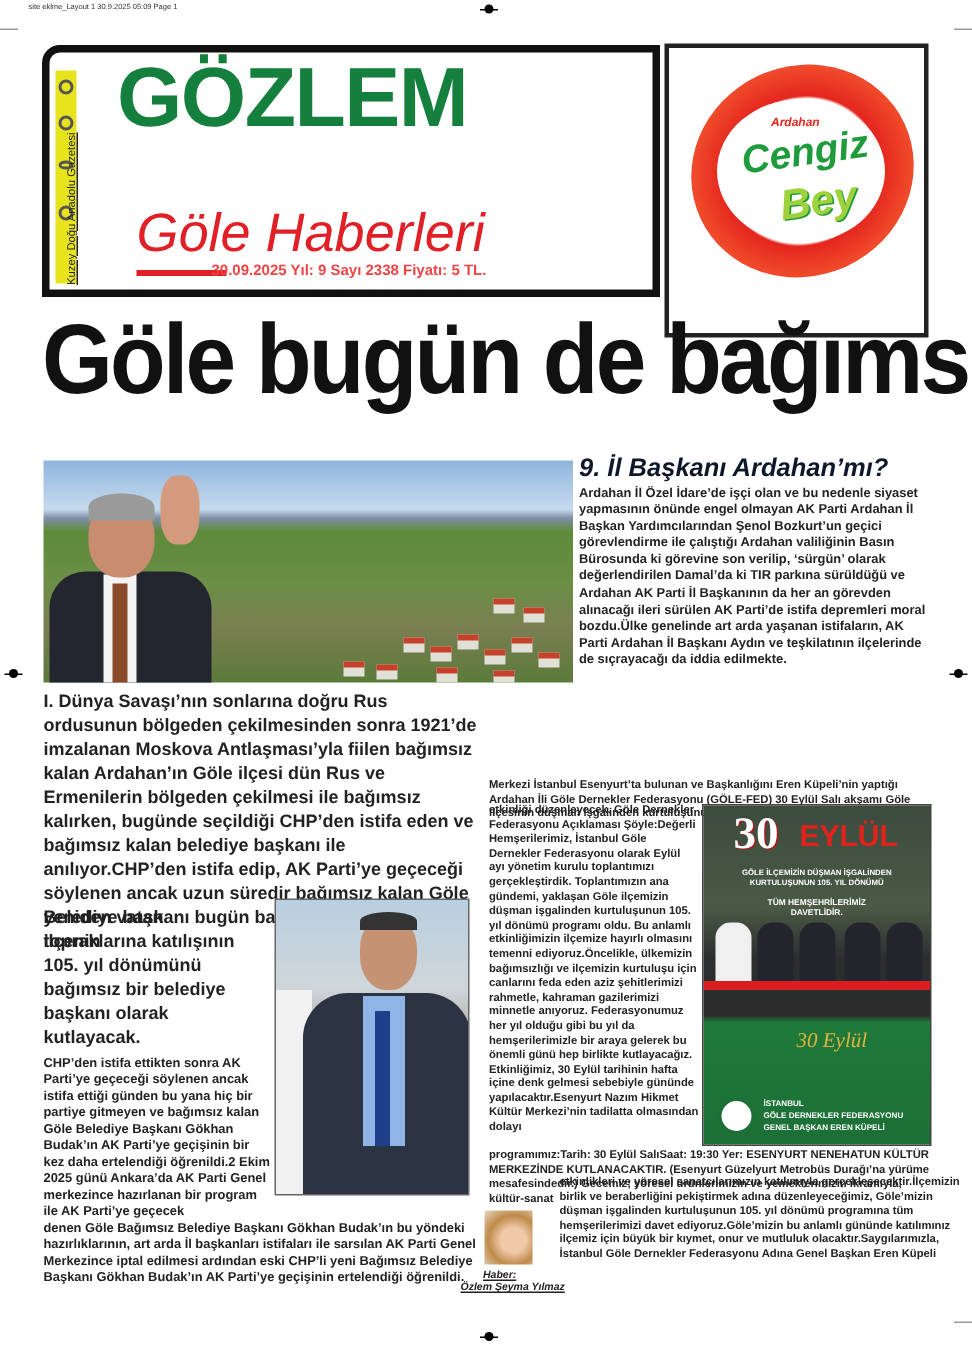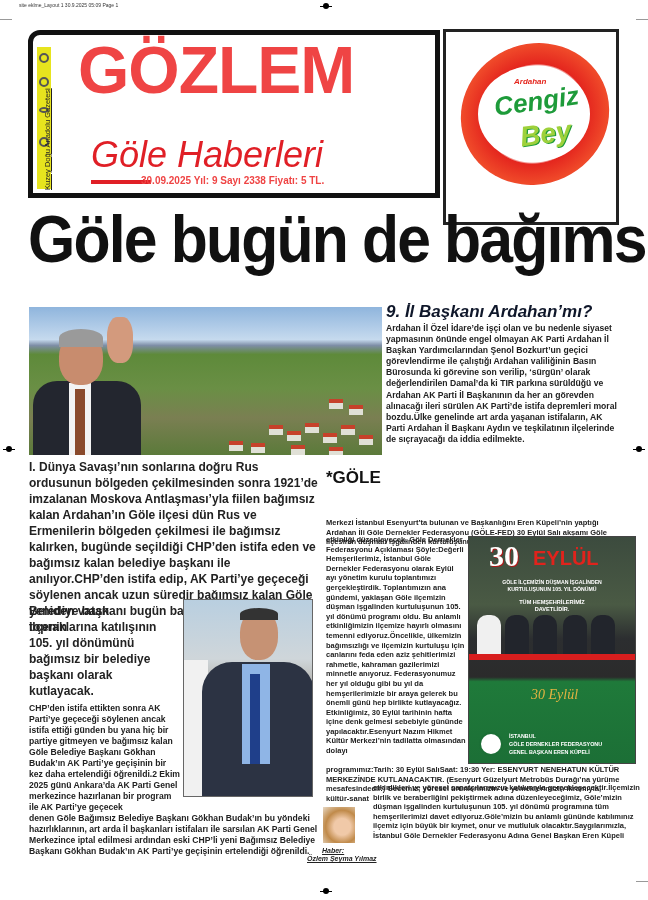--- a/index.html
+++ b/index.html
@@ -10,21 +10,21 @@
   .reg-mark { position: absolute; width: 12px; height: 12px; }
   .reg-mark::before { content: ""; position: absolute; left: 0; top: 5px; width: 12px; height: 1px; background: #000; }
   .reg-mark::after { content: ""; position: absolute; left: 3px; top: 2px; width: 6px; height: 6px; border-radius: 50%; background: #000; }
   .crop { position: absolute; background: #999; }
 
   
   .masthead { position: absolute; left: 28px; top: 30px; width: 412px; height: 168px; border: 5px solid #111; border-radius: 12px 0 0 0; background: #fff; }
   .side-strip { position: absolute; left: 4px; top: 12px; width: 14px; height: 142px; background: #e7e41e; }
   .side-strip .glyph { position:absolute; left:2px; width:10px; height:10px; border:2px solid #555; border-radius:50%; }
   .side-tagline { position: absolute; left: 10px; top: 155px; transform: rotate(-90deg); transform-origin: left top; font-size: 7.5px; text-decoration: underline; color: #222; white-space: nowrap; }
-  .brand { position: absolute; left: 45px; top: 2px; font-size: 66px; font-weight: bold; color: #ef4444; letter-spacing: -1px; line-height: 1; }
+  .brand { position: absolute; left: 45px; top: 2px; font-size: 56px; font-weight: bold; color: #15803d; letter-spacing: -1px; line-height: 1; }
   .subbrand { position: absolute; left: 58px; top: 102px; font-size: 36px; font-style: italic; color: #e01f26; line-height: 1; }
   .red-line { position: absolute; left: 58px; top: 145px; width: 60px; height: 4px; background: #e01f26; }
   .issue { position: absolute; left: 108px; top: 140px; font-size: 10px; font-weight: bold; color: #ef4444; white-space: nowrap; }
 
   .sponsor { position: absolute; left: 443px; top: 29px; width: 176px; height: 196px; border: 3px solid #222; background: #fff; overflow: hidden; }
   .sponsor-ring { position: absolute; left: 14px; top: 12px; width: 150px; height: 140px; border-radius: 50%; background: radial-gradient(ellipse at center, #fff 48%, #e4261e 50%, #f04b2a 70%, #e4261e 72%); transform: rotate(-25deg); }
   .sponsor-inner { position: absolute; left: 32px; top: 34px; width: 112px; height: 96px; border-radius: 50%; background: #fff; }
   .sponsor-small { position: absolute; left: 68px; top: 45px; font-size: 8px; font-style: italic; color: #e4261e; font-weight: bold; }
   .sponsor-name { position: absolute; left: 48px; top: 54px; font-size: 26px; font-weight: bold; font-style: italic; color: #1e9b3a; transform: rotate(-8deg); }
   .sponsor-sub { position: absolute; left: 74px; top: 86px; font-size: 28px; font-weight: bold; font-style: italic; color: #9ed13b; transform: rotate(-8deg); text-shadow: 1px 1px 0 #1e9b3a; }
@@ -57,21 +57,21 @@
   .photo2 .tie { position:absolute; left:66px; top:74px; width:10px; height:90px; background:#1f3f8a; }
   .photo2 .head { position:absolute; left:56px; top:10px; width:38px; height:50px; border-radius:45%; background:#c69274; }
   .photo2 .hair { position:absolute; left:56px; top:8px; width:38px; height:12px; border-radius:50% 50% 0 0; background:#333; }
 
   .sec-head { position: absolute; left: 326px; top: 468px; font-size: 17px; font-weight: bold; line-height: 20px; color: #111; }
   .sec-intro { position: absolute; left: 326px; top: 506px; width: 300px; font-size: 7.5px; font-weight: bold; line-height: 9.6px; color: #222; margin-top: 12px; }
   .sec-left { position: absolute; left: 326px; top: 535px; width: 140px; font-size: 7.5px; font-weight: bold; line-height: 9.6px; color: #222; }
   .sec-bottom { position: absolute; left: 326px; top: 765px; width: 300px; font-size: 7.5px; font-weight: bold; line-height: 9.6px; color: #222; }
   .sec-indent { position: absolute; left: 360px; top: 783px; width: 270px; font-size: 7.5px; font-weight: bold; line-height: 9.6px; color: #222; margin-left: 13px; }
 
-  .poster { position: absolute; left: 468px; top: 536px; width: 168px; height: 228px; background: linear-gradient(#3c4b3e 0%, #4a5a44 30%, #2c2e30 45%, #2b2b2b 62%, #1f7a3a 64%, #1c6f36 100%); border: 1px solid #444; overflow: hidden; color: #fff; text-align: center; }
+  .poster { position: absolute; left: 468px; top: 536px; width: 153px; height: 228px; background: linear-gradient(#3c4b3e 0%, #4a5a44 30%, #2c2e30 45%, #2b2b2b 62%, #1f7a3a 64%, #1c6f36 100%); border: 1px solid #444; overflow: hidden; color: #fff; text-align: center; }
   .poster-num { position: absolute; left: 20px; top: 2px; font-size: 30px; font-weight: bold; color: #fff; font-family: "Liberation Serif", serif; text-shadow: 1px 1px 0 #b01818; }
   .poster-month { position: absolute; left: 64px; top: 10px; font-size: 20px; font-weight: bold; color: #e0231c; }
   .poster-l1 { position:absolute; left:0; width:100%; top:42px; font-size:5.2px; font-weight:bold; }
   .poster-l2 { position:absolute; left:0; width:100%; top:49px; font-size:5.2px; font-weight:bold; }
   .poster-l3 { position:absolute; left:0; width:100%; top:62px; font-size:5.6px; font-weight:bold; }
   .poster-l4 { position:absolute; left:0; width:100%; top:69px; font-size:5.6px; font-weight:bold; }
   .poster-band { position:absolute; left:0; top:117px; width:100%; height:6px; background:#d81e1e; }
   .poster-people span { position:absolute; top:78px; width:24px; height:40px; border-radius:10px 10px 0 0; background:#22252c; }
   .poster-people span.w { background:#f0f0f0; }
   .poster-date { position:absolute; left:62px; top:150px; font-size:14px; color:#e0b341; font-style: italic; font-family: "Liberation Serif", serif; }
@@ -156,21 +156,20 @@
 <div class="photo2">
   <div class="white"></div>
     <div class="suit"></div>
     <div class="shirt"></div>
     <div class="tie"></div>
   <div class="head"></div>
     <div class="hair"></div>
 </div>
 
 <div class="sec-head">
-  <div>*GÖLE</div>
 </div>
 <div class="sec-intro">Merkezi İstanbul Esenyurt’ta bulunan ve Başkanlığını Eren Küpeli’nin yaptığı Ardahan İli Göle Dernekler Federasyonu (GÖLE-FED) 30 Eylül Salı akşamı Göle ilçesinin düşman işgalinden kurtuluşunun 105. yıl dönümü</div>
 <div class="sec-left">etkinliği düzenleyecek. Göle Dernekler Federasyonu Açıklaması Şöyle:Değerli Hemşerilerimiz, İstanbul Göle Dernekler Federasyonu olarak Eylül ayı yönetim kurulu toplantımızı gerçekleştirdik. Toplantımızın ana gündemi, yaklaşan Göle ilçemizin düşman işgalinden kurtuluşunun 105. yıl dönümü programı oldu. Bu anlamlı etkinliğimizin ilçemize hayırlı olmasını temenni ediyoruz.Öncelikle, ülkemizin bağımsızlığı ve ilçemizin kurtuluşu için canlarını feda eden aziz şehitlerimizi rahmetle, kahraman gazilerimizi minnetle anıyoruz. Federasyonumuz her yıl olduğu gibi bu yıl da hemşerilerimizle bir araya gelerek bu önemli günü hep birlikte kutlayacağız. Etkinliğimiz, 30 Eylül tarihinin hafta içine denk gelmesi sebebiyle gününde yapılacaktır.Esenyurt Nazım Hikmet Kültür Merkezi’nin tadilatta olmasından dolayı</div>
 <div class="sec-bottom">programımız:Tarih: 30 Eylül SalıSaat: 19:30 Yer: ESENYURT NENEHATUN KÜLTÜR MERKEZİNDE KUTLANACAKTIR. (Esenyurt Güzelyurt Metrobüs Durağı’na yürüme mesafesindedir.) Gecemiz; yöresel ürünlerimizin ve yemeklerimizin ikramıyla, kültür-sanat</div>
 <div class="sec-indent">etkinlikleri ve yöresel sanatçılarımızın katılımıyla gerçekleşecektir.İlçemizin birlik ve beraberliğini pekiştirmek adına düzenleyeceğimiz, Göle’mizin düşman işgalinden kurtuluşunun 105. yıl dönümü programına tüm hemşerilerimizi davet ediyoruz.Göle’mizin bu anlamlı gününde katılımınız ilçemiz için büyük bir kıymet, onur ve mutluluk olacaktır.Saygılarımızla, İstanbul Göle Dernekler Federasyonu Adına Genel Başkan Eren Küpeli</div>
 
 <div class="poster">
   <div class="poster-num">30</div>
   <div class="poster-month">EYLÜL</div>
   <div class="poster-l1">GÖLE İLÇEMİZİN DÜŞMAN İŞGALİNDEN</div>

